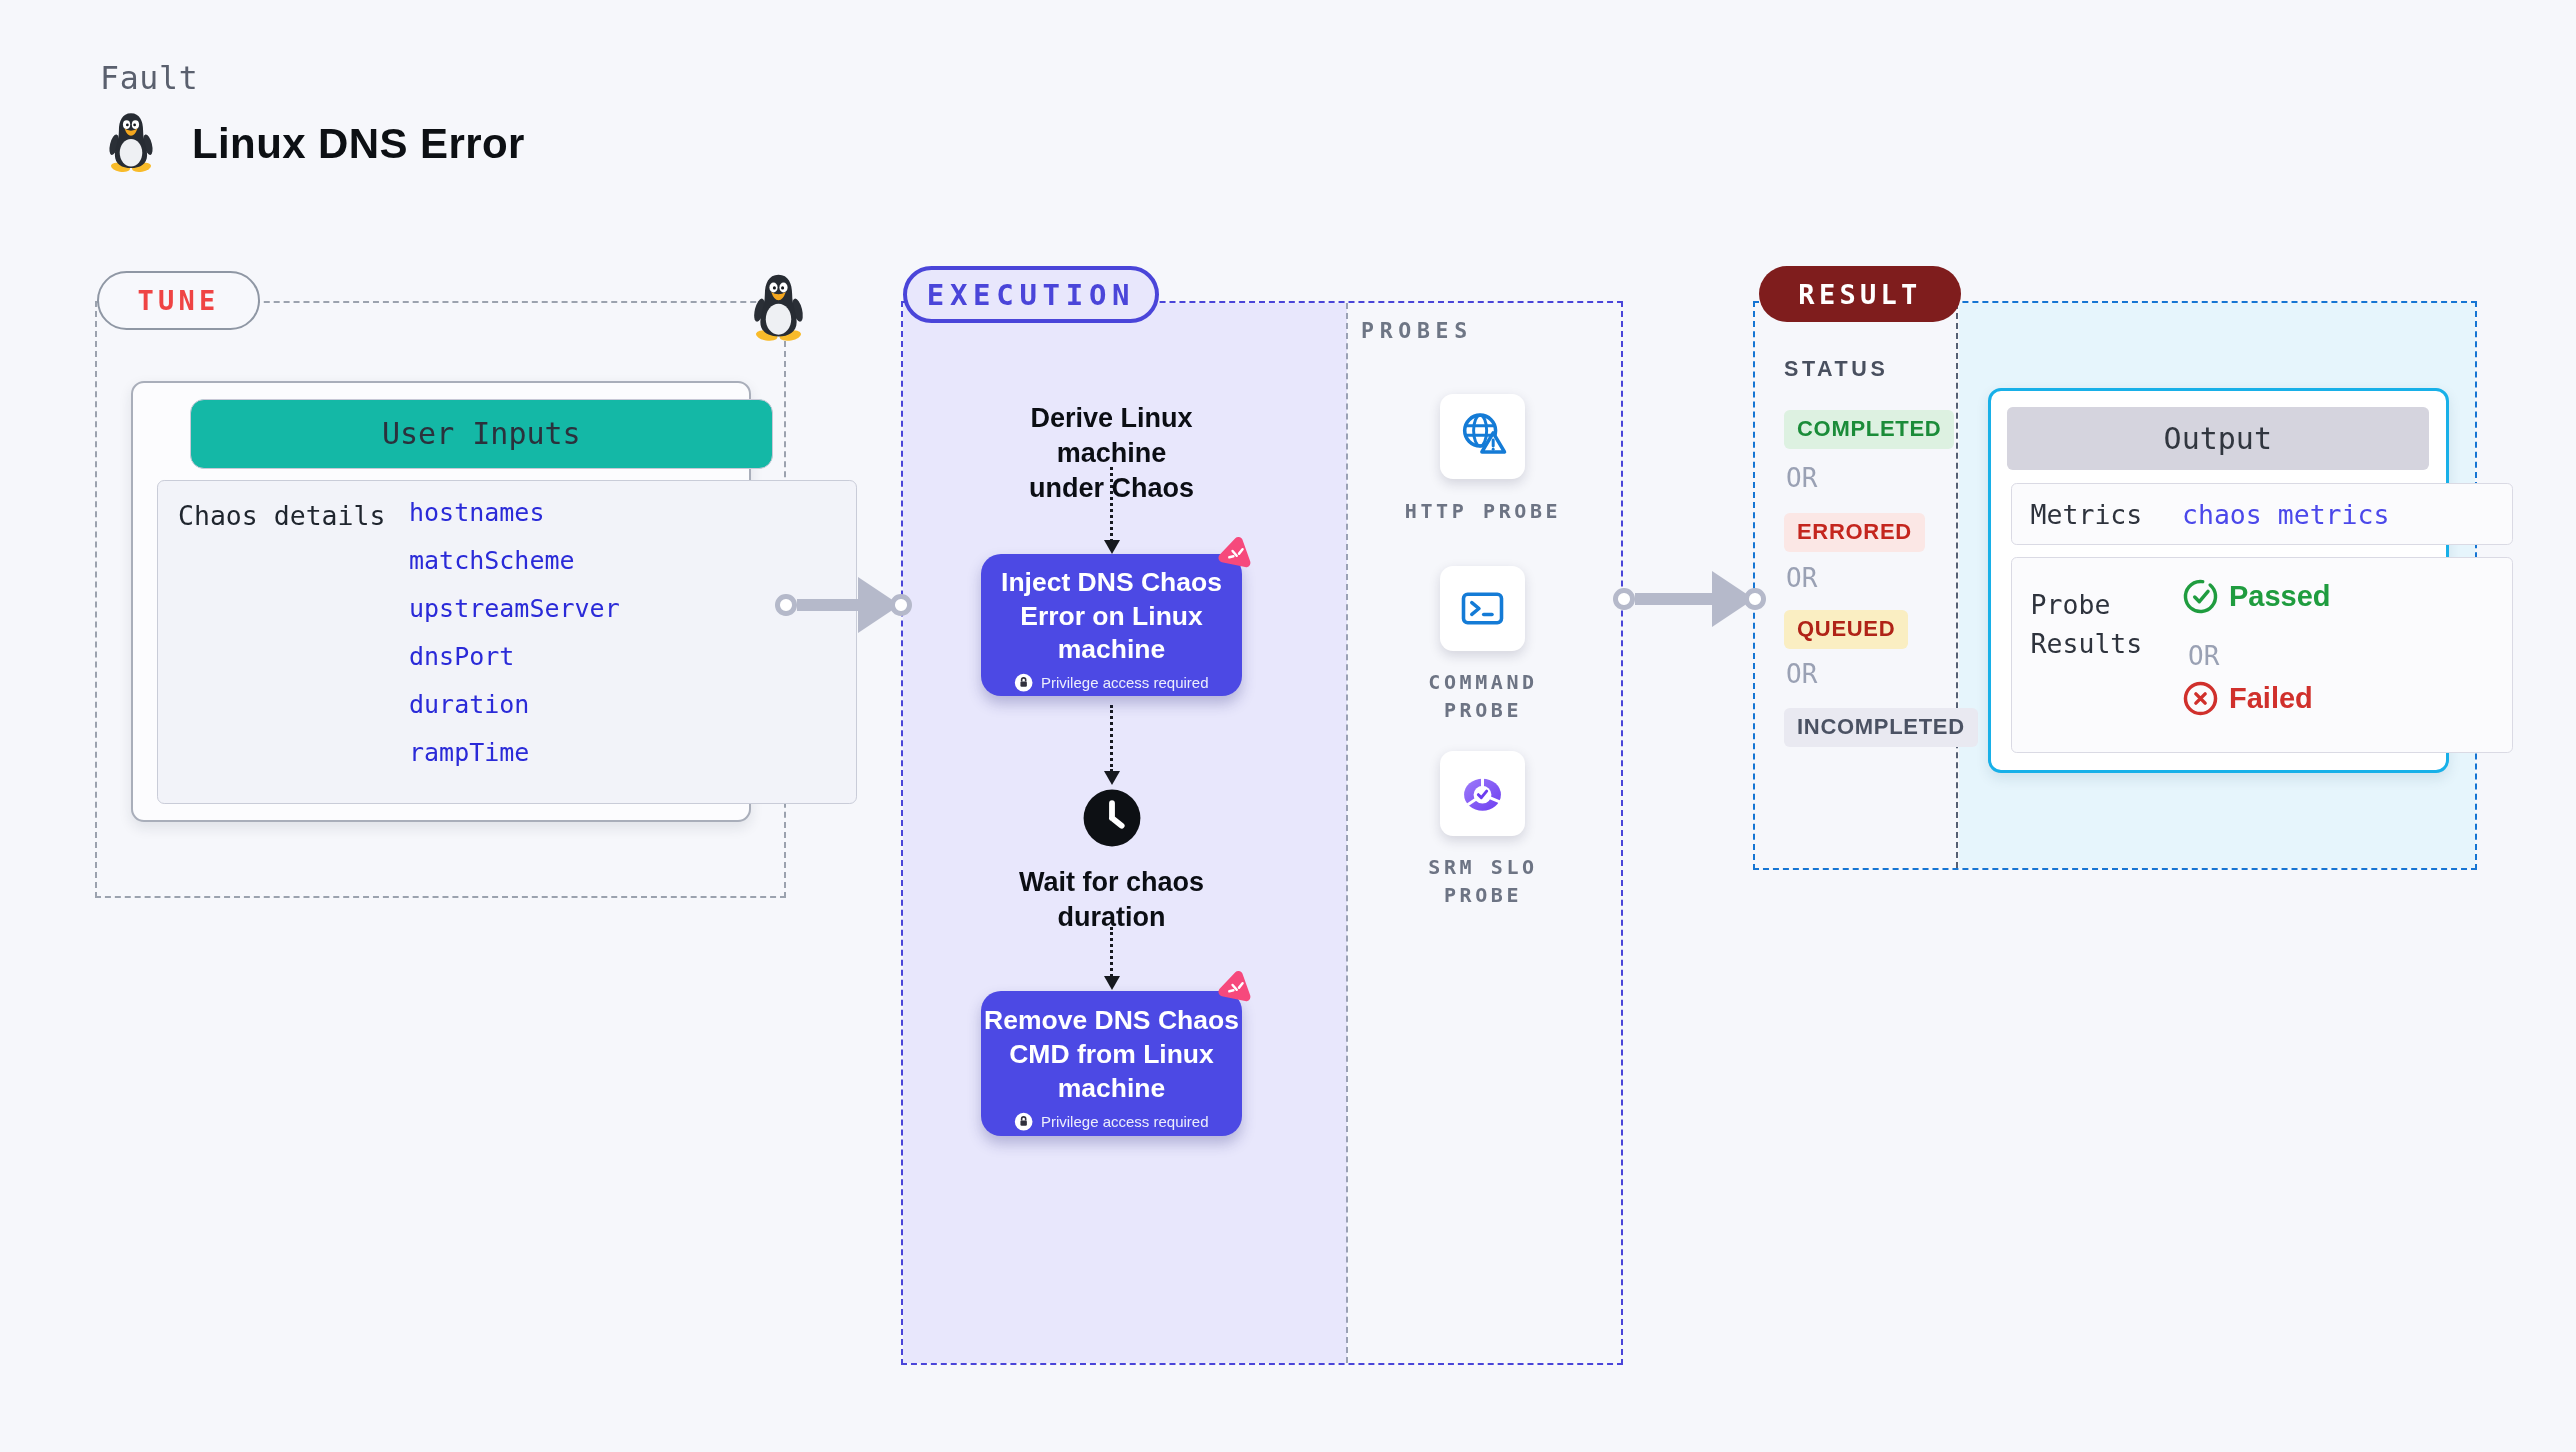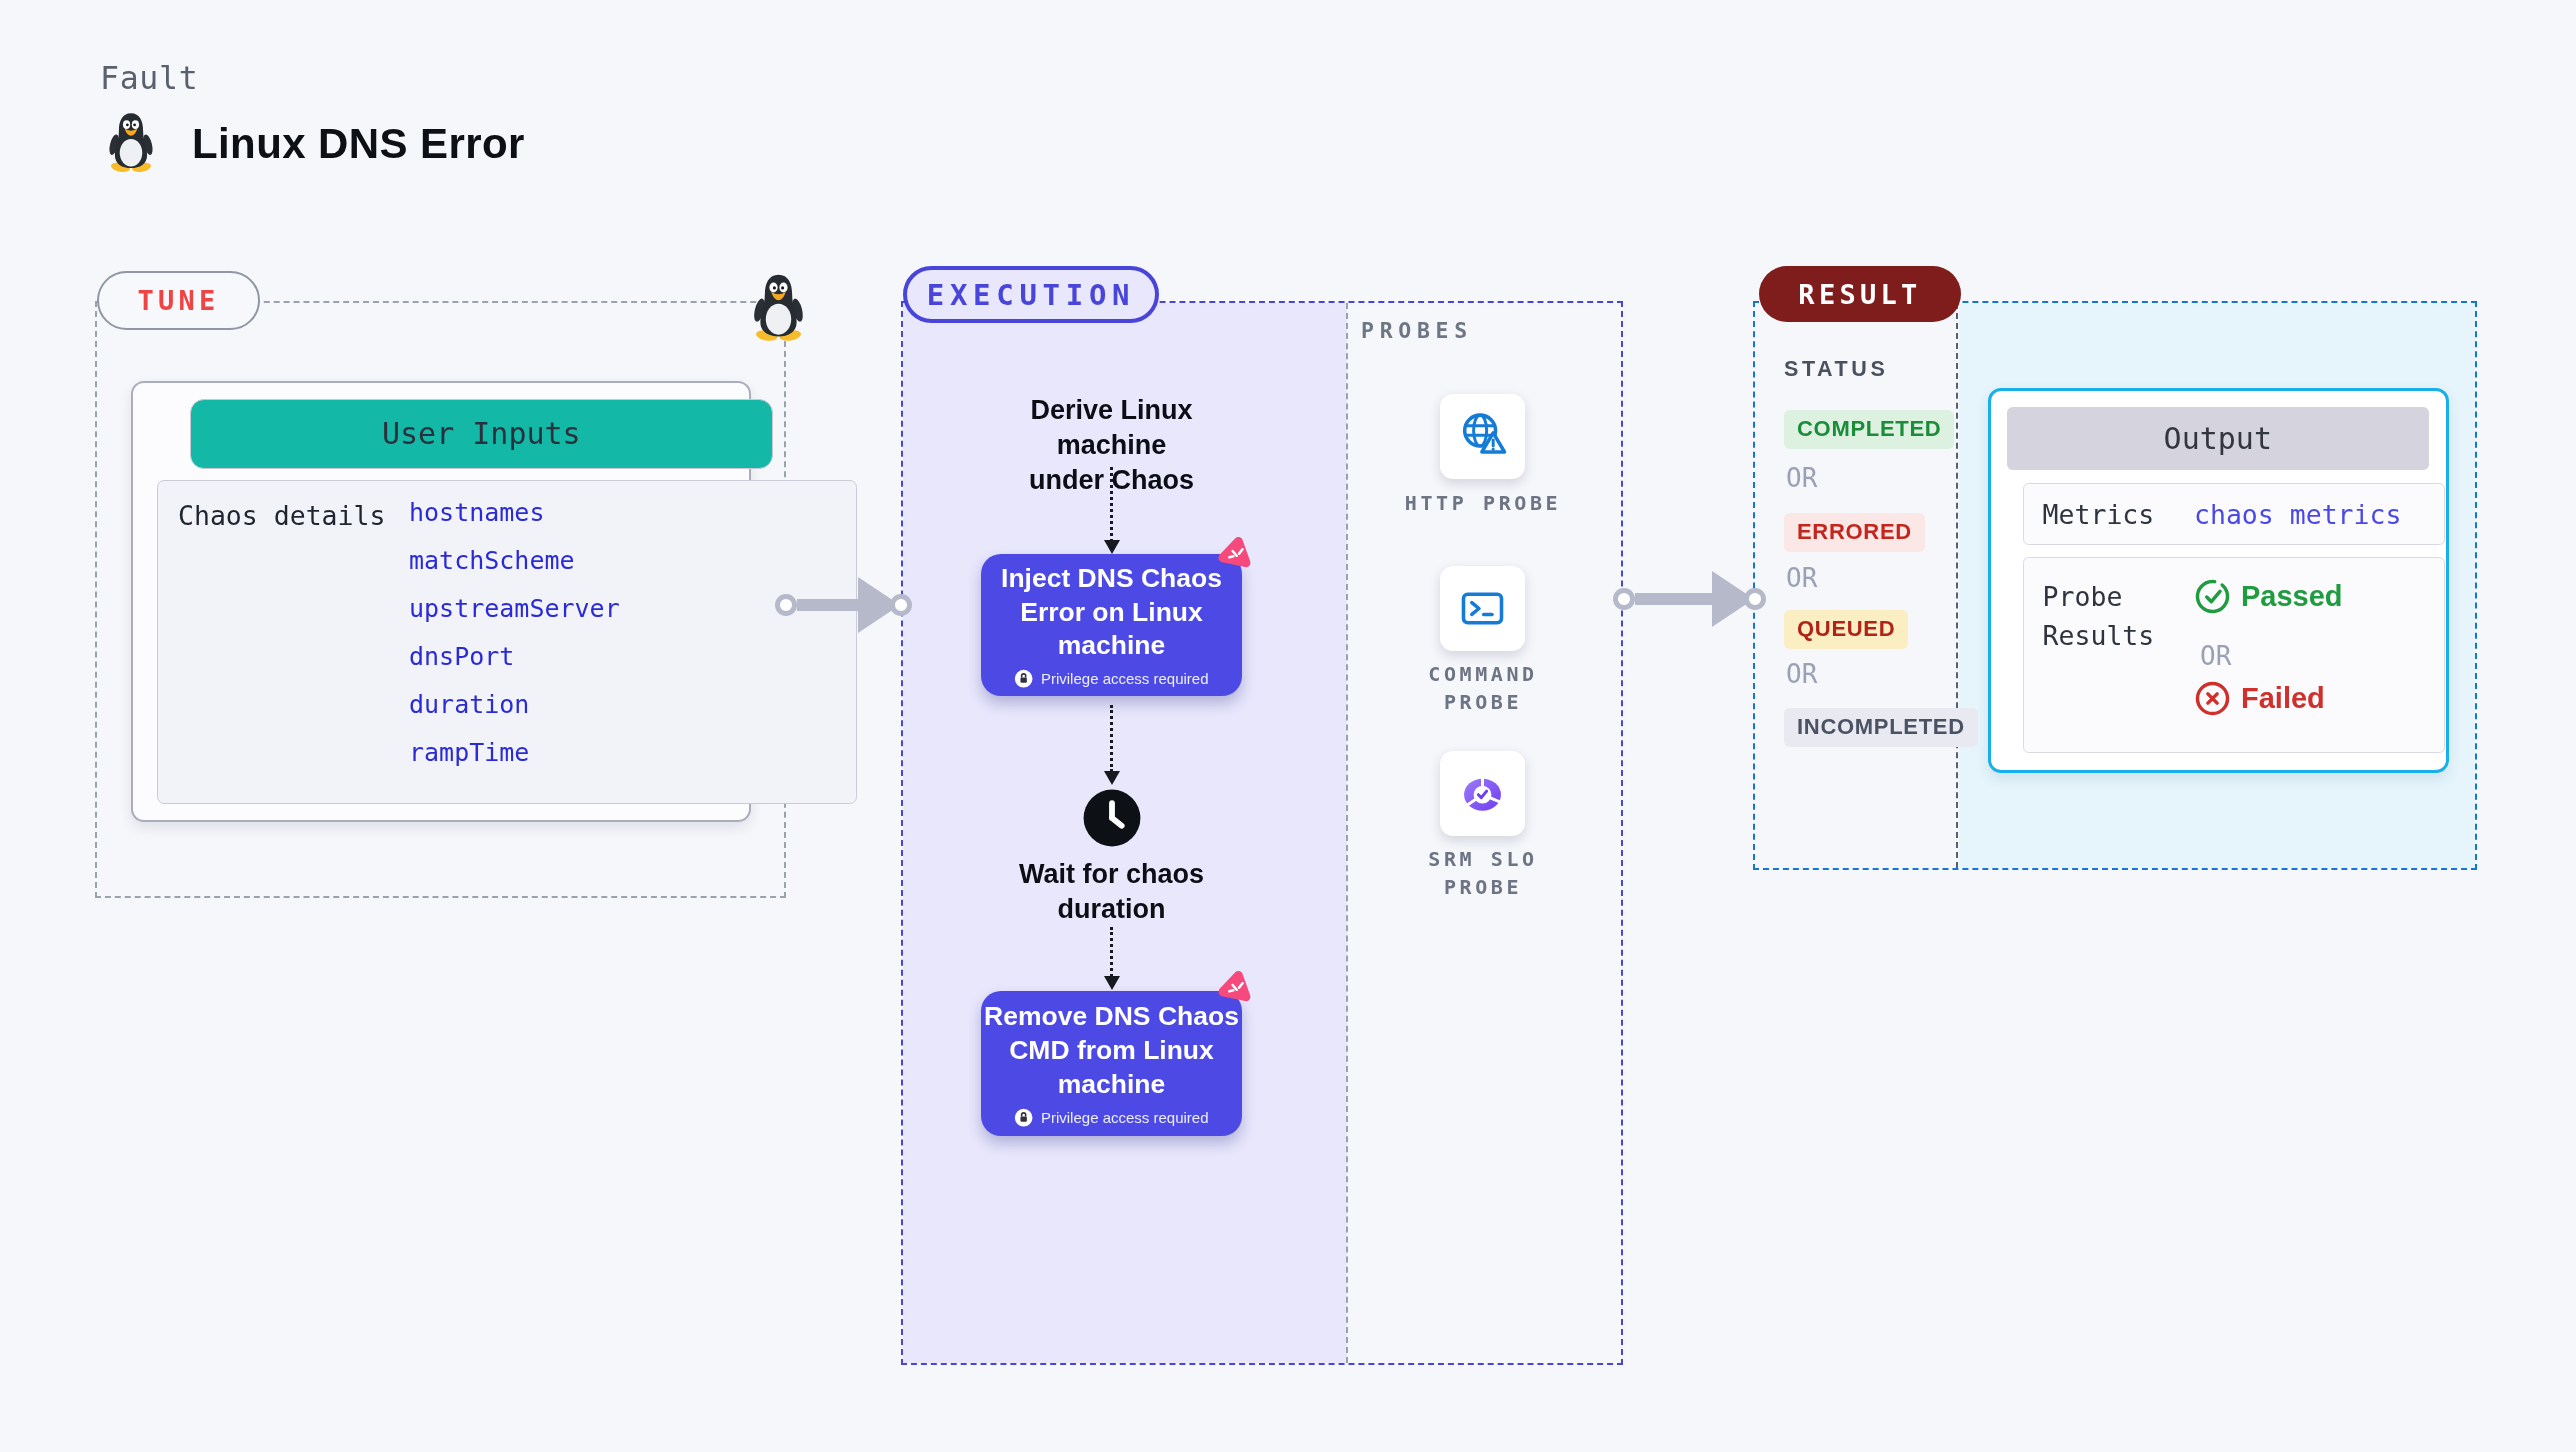--- a/index.html
+++ b/index.html
@@ -6,21 +6,21 @@
   html,body { background:#eef0f4; }
   .canvas {
     position: relative;
     width: 2576px; height: 1452px;
     background:#f6f7fb;
     font-family:"Liberation Sans", sans-serif;
     overflow: hidden;
   }
   .mono { font-family:"DejaVu Sans Mono", monospace; }
   .abs { position:absolute; }
-  .preline { white-space: pre-line; }
+  .preline { white-space: pre-line; margin-top: 8px; }
 
   
   .kicker { left:100px; top:60px; font-size:31.5px; font-weight:500; color:#5a606e; letter-spacing:0.7px; }
   .page-title { left:192px; top:120px; font-size:42px; font-weight:bold; color:#0d1014; letter-spacing:0.4px; }
 
   
   .pill { display:flex; align-items:center; justify-content:center; border-radius:31.5px; font-weight:bold; z-index:6; }
   .pill-tune   { left:97px;  top:271px; width:163px; height:59px; background:#f7f8fc; border:2.9px solid #8f97a4; color:#ef4444; font-size:27px; letter-spacing:4.3px; }
   .pill-exec   { left:903px; top:266px; width:256px; height:57px; background:#e8e7fc; border:4.3px solid #4a45d9; color:#4a45d9; font-size:29px; letter-spacing:5.7px; }
   .pill-result { left:1759px; top:266px; width:202px; height:56px; background:#7f1d1d; color:#ffffff; font-size:27px; letter-spacing:4.3px; }
@@ -62,21 +62,21 @@
   .probe-card { left:1440px; width:85px; height:85px; background:#ffffff; border-radius:13px; box-shadow:0 4.3px 11.5px rgba(25,30,60,.15); display:flex; align-items:center; justify-content:center; z-index:3; }
   .probe-name { left:1361px; width:244px; text-align:center; font-size:20px; font-weight:bold; letter-spacing:3.6px; color:#6d7484; line-height:1.4; z-index:3; }
 
   
   .status-label { left:1784px; top:357px; font-size:21.5px; font-weight:bold; letter-spacing:3.6px; color:#49505f; z-index:3; }
   .badge { left:1784px; display:inline-block; padding:6.4px 13px; border-radius:5.7px; font-size:22px; font-weight:800; letter-spacing:0.7px; z-index:3; }
   .or-sep { left:1786px; font-size:26px; font-weight:500; color:#9aa1b4; z-index:3; }
 
   .output-card { left:1988px; top:388px; width:461px; height:385px; background:#ffffff; border:3.6px solid #18b0e8; border-radius:13px; box-shadow:0 5.7px 13px rgba(20,60,90,.10); z-index:3; }
   .output-header { position:absolute; left:15.8px; top:15.8px; width:422px; height:63px; background:#d5d4de; border-radius:5.7px; display:flex; align-items:center; justify-content:center; font-size:30px; color:#31363f; }
-  .output-row { position:absolute; left:32px; width:422px; background:#fbfbfd; border:1.4px solid #dadae4; border-radius:5.7px; }
+  .output-row { position:absolute; left:20px; width:502px; background:#fbfbfd; border:1.4px solid #dadae4; border-radius:5.7px; }
   .row-metrics { top:92px; height:62px; }
   .row-probe { top:166px; height:196px; }
   .metrics-label { position:absolute; left:18.6px; top:50%; transform:translateY(-50%); font-size:26.5px; color:#2e333d; }
   .metrics-value { position:absolute; left:170px; top:50%; transform:translateY(-50%); font-size:26.5px; font-weight:500; color:#4b48ea; }
   .probe-results-label { position:absolute; left:18.6px; top:18.6px; font-size:26.5px; color:#2e333d; line-height:1.5; }
   .verdict-row { position:absolute; left:170px; display:flex; align-items:center; gap:10px; }
   .verdict-passed { top:20px; color:#1f9c3f; }
   .verdict-failed { top:122px; color:#d0302c; }
   .verdict-text { font-size:29px; font-weight:800; }
   .or-output { position:absolute; left:176px; top:83px; font-size:26px; font-weight:500; color:#9aa1b4; }

